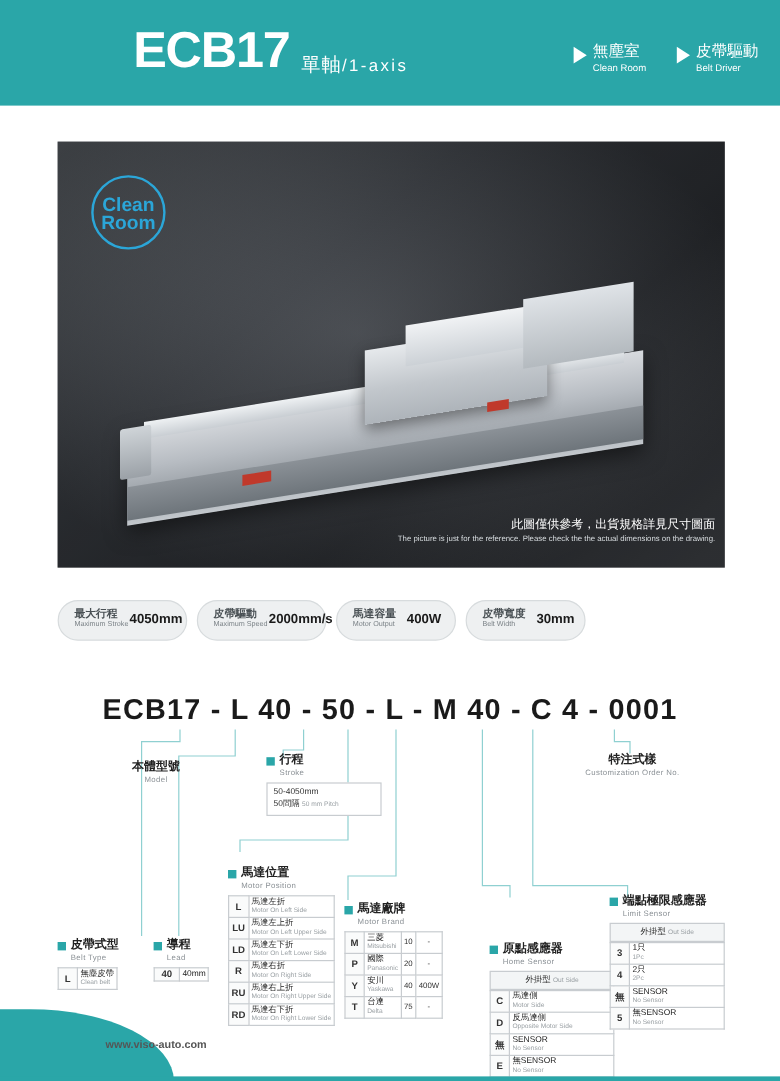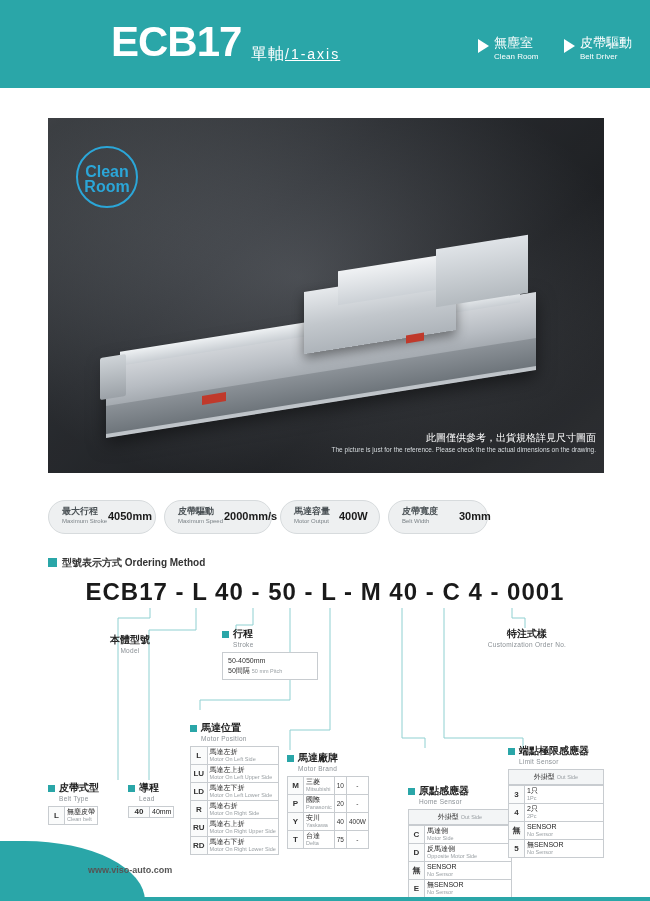--- a/index.html
+++ b/index.html
@@ -20,21 +20,21 @@
   .header .inner{position:relative;width:100%;height:100%;margin-left:36px;}
   .hdr-title{
     position:absolute;left:75px;top:20px;
     color:#ffffff;font-size:42px;font-weight:bold;letter-spacing:-1px;
     line-height:44px;
   }
   .hdr-sub{
     position:absolute;left:215px;top:44px;
     color:#ffffff;font-size:16px;letter-spacing:1px;
   }
-  .hdr-sub .lat{font-size:14px;letter-spacing:2px;text-decoration:underline;}
+  .hdr-sub .lat{font-size:14px;letter-spacing:2px;}
   .hdr-tag{position:absolute;top:36px;color:#fff;}
   .hdr-tag .tri{
     display:inline-block;width:0;height:0;
     border-left:11px solid #ffffff;
     border-top:7px solid transparent;
     border-bottom:7px solid transparent;
     vertical-align:top;margin-top:3px;margin-right:5px;
   }
   .hdr-tag .txt{display:inline-block;vertical-align:top;}
   .hdr-tag .cn{font-size:13px;line-height:14px;display:block;}
@@ -114,21 +114,21 @@
     position:absolute;left:13px;top:5px;color:#4a5155;
   }
   .pill .cn{font-size:9px;line-height:11px;display:block;font-weight:bold;}
   .pill .en{font-size:6px;line-height:8px;display:block;color:#7b8287;}
   .pill .val{
     position:absolute;top:9px;font-size:11px;font-weight:bold;color:#1a1a1a;
   }
   #pill0{left:0;width:108px;text-decoration:underline;}    #pill0 .val{left:59px;}
   #pill1{left:116px;width:108px;} #pill1 .val{left:59px;}
   #pill2{left:232px;width:100px;} #pill2 .val{left:58px;}
-  #pill3{left:340px;width:100px;} #pill3 .val{left:70px;}
+  #pill3{left:340px;width:100px;} #pill3 .val{left:58px;}
   #pill4{left:448px;width:108px;} #pill4 .val{left:58px;font-size:10px;}
 
   
   .om-bar{position:absolute;left:48px;top:556px;width:556px;height:15px;}
   .om-bar .sq{position:absolute;left:0;top:2px;width:9px;height:9px;background:#2aa6a8;}
   .om-bar .t{position:absolute;left:14px;top:0;font-size:10px;font-weight:bold;color:#333;}
 
   .code{
     position:absolute;left:0;top:578px;width:650px;text-align:center;
     font-size:24px;font-weight:bold;color:#1a1a1a;letter-spacing:1px;
@@ -255,27 +255,20 @@
     </div>
     <div class="pill" id="pill3">
       <span class="lbl">
         <span class="cn">皮帶寬度</span>
         <span class="en">Belt Width</span>
       </span>
       <span class="val">30mm</span>
     </div>
   </div>
 
-  <div class="om-bar">
-    <span class="sq"></span>
-    <span class="t">
-      <span>型號表示方式</span>
-      <span>Ordering Method</span>
-    </span>
-  </div>
 
   <div class="code">ECB17 - L 40 - 50 - L - M 40 - C 4 - 0001</div>
 
   <svg class="lines" viewBox="0 0 650 290">
     <g stroke="#8fd0d1" stroke-width="1" fill="none">
 
       <path d="M150,38 L150,48 L118,48 L118,60"></path>
 
       <path d="M118,60 L118,210"></path>
 

